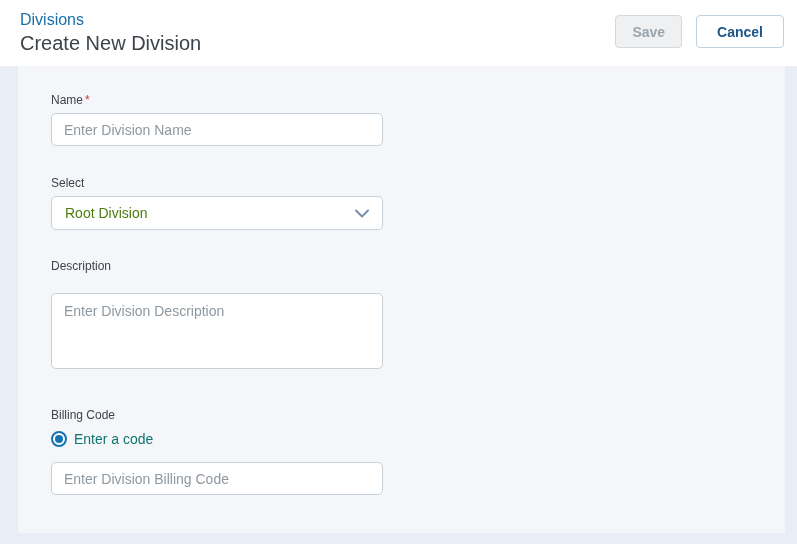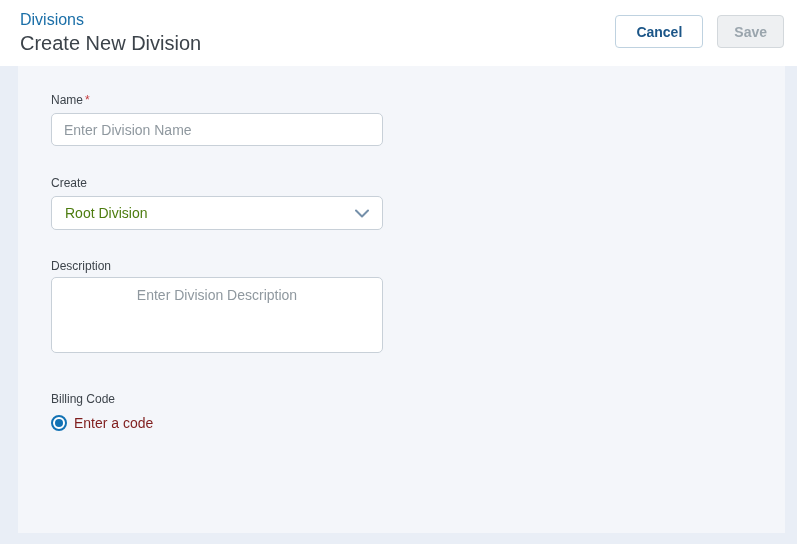--- a/index.html
+++ b/index.html
@@ -88,36 +88,35 @@
     padding: 0 12px;
   }
   .text-input::placeholder, .textarea-input::placeholder {
     color: #8f989f;
     opacity: 1;
   }
   .textarea-input {
     height: 76px;
     padding: 9px 12px;
     resize: none;
-    text-align: center;
   }
   .select-box {
     height: 34px;
     display: flex;
     align-items: center;
     justify-content: space-between;
     padding: 0 13px;
     cursor: pointer;
   }
   .chevron-icon { display: flex; align-items: center; }
 
   .mb-name   { margin-bottom: 30px; }
   .mb-parent { margin-bottom: 29px; }
   .mb-desc   { margin-bottom: 35px; }
-  .mb-label-desc { margin-bottom: 4px; }
+  .mb-label-desc { margin-bottom: 20px; }
   .mb-bill-label { margin-bottom: 9px; margin-top: 16px; }
 
   
   .radio-row {
     display: flex;
     align-items: center;
     margin-bottom: 15px;
   }
   .radio-option {
     display: flex;
@@ -143,46 +142,46 @@
     left: 2px; top: 2px;
     width: 8px; height: 8px;
     border-radius: 50%;
     background: #1272b4;
   }
   .radio-circle.unselected {
     border: 2px solid #9faab2;
   }
   .radio-label {
     font-size: 14px;
-    color: #7f1d1d;
+    color: #0f766e;
     margin-left: 7px;
   }
 </style>
 </head>
 <body>
 
 <div class="header">
   <div class="breadcrumb">Divisions</div>
   <div class="page-title">Create New Division</div>
   <div class="header-actions">
+    <button class="btn btn-save">Save</button>
     <button class="btn btn-cancel">Cancel</button>
-    <button class="btn btn-save">Save</button>
   </div>
 </div>
 
 <div class="panel">
 
   <div class="field-label">
     <span>Name</span><span class="required-marker">*</span>
   </div>
   <div class="mb-name">
     <input type="text" class="text-input" placeholder="Enter Division Name" style="">
   </div>
 
-  <div class="field-label">Create</div>
+  <div class="field-label">Select</div>
   <div class="select-box mb-parent">
     <span>Root Division</span>
     <span class="chevron-icon">
       <svg width="14" height="9" viewBox="0 0 14 9" fill="none">
         <path d="M1 1.5 L7 7.5 L13 1.5" stroke="#7590aa" stroke-width="2" stroke-linecap="round" stroke-linejoin="round"></path>
       </svg>
     </span>
   </div>
 
   <div class="field-label mb-label-desc">Description</div>
@@ -190,14 +189,17 @@
     <textarea class="textarea-input" placeholder="Enter Division Description" style=""></textarea>
   </div>
 
   <div class="field-label mb-bill-label">Billing Code</div>
   <div class="radio-row">
     <div class="radio-option">
       <span class="radio-circle selected"></span>
       <span class="radio-label">Enter a code</span>
     </div>
   </div>
+  <div>
+    <input type="text" class="text-input" placeholder="Enter Division Billing Code" style="">
+  </div>
 
 </div>
 
 </body></html>

